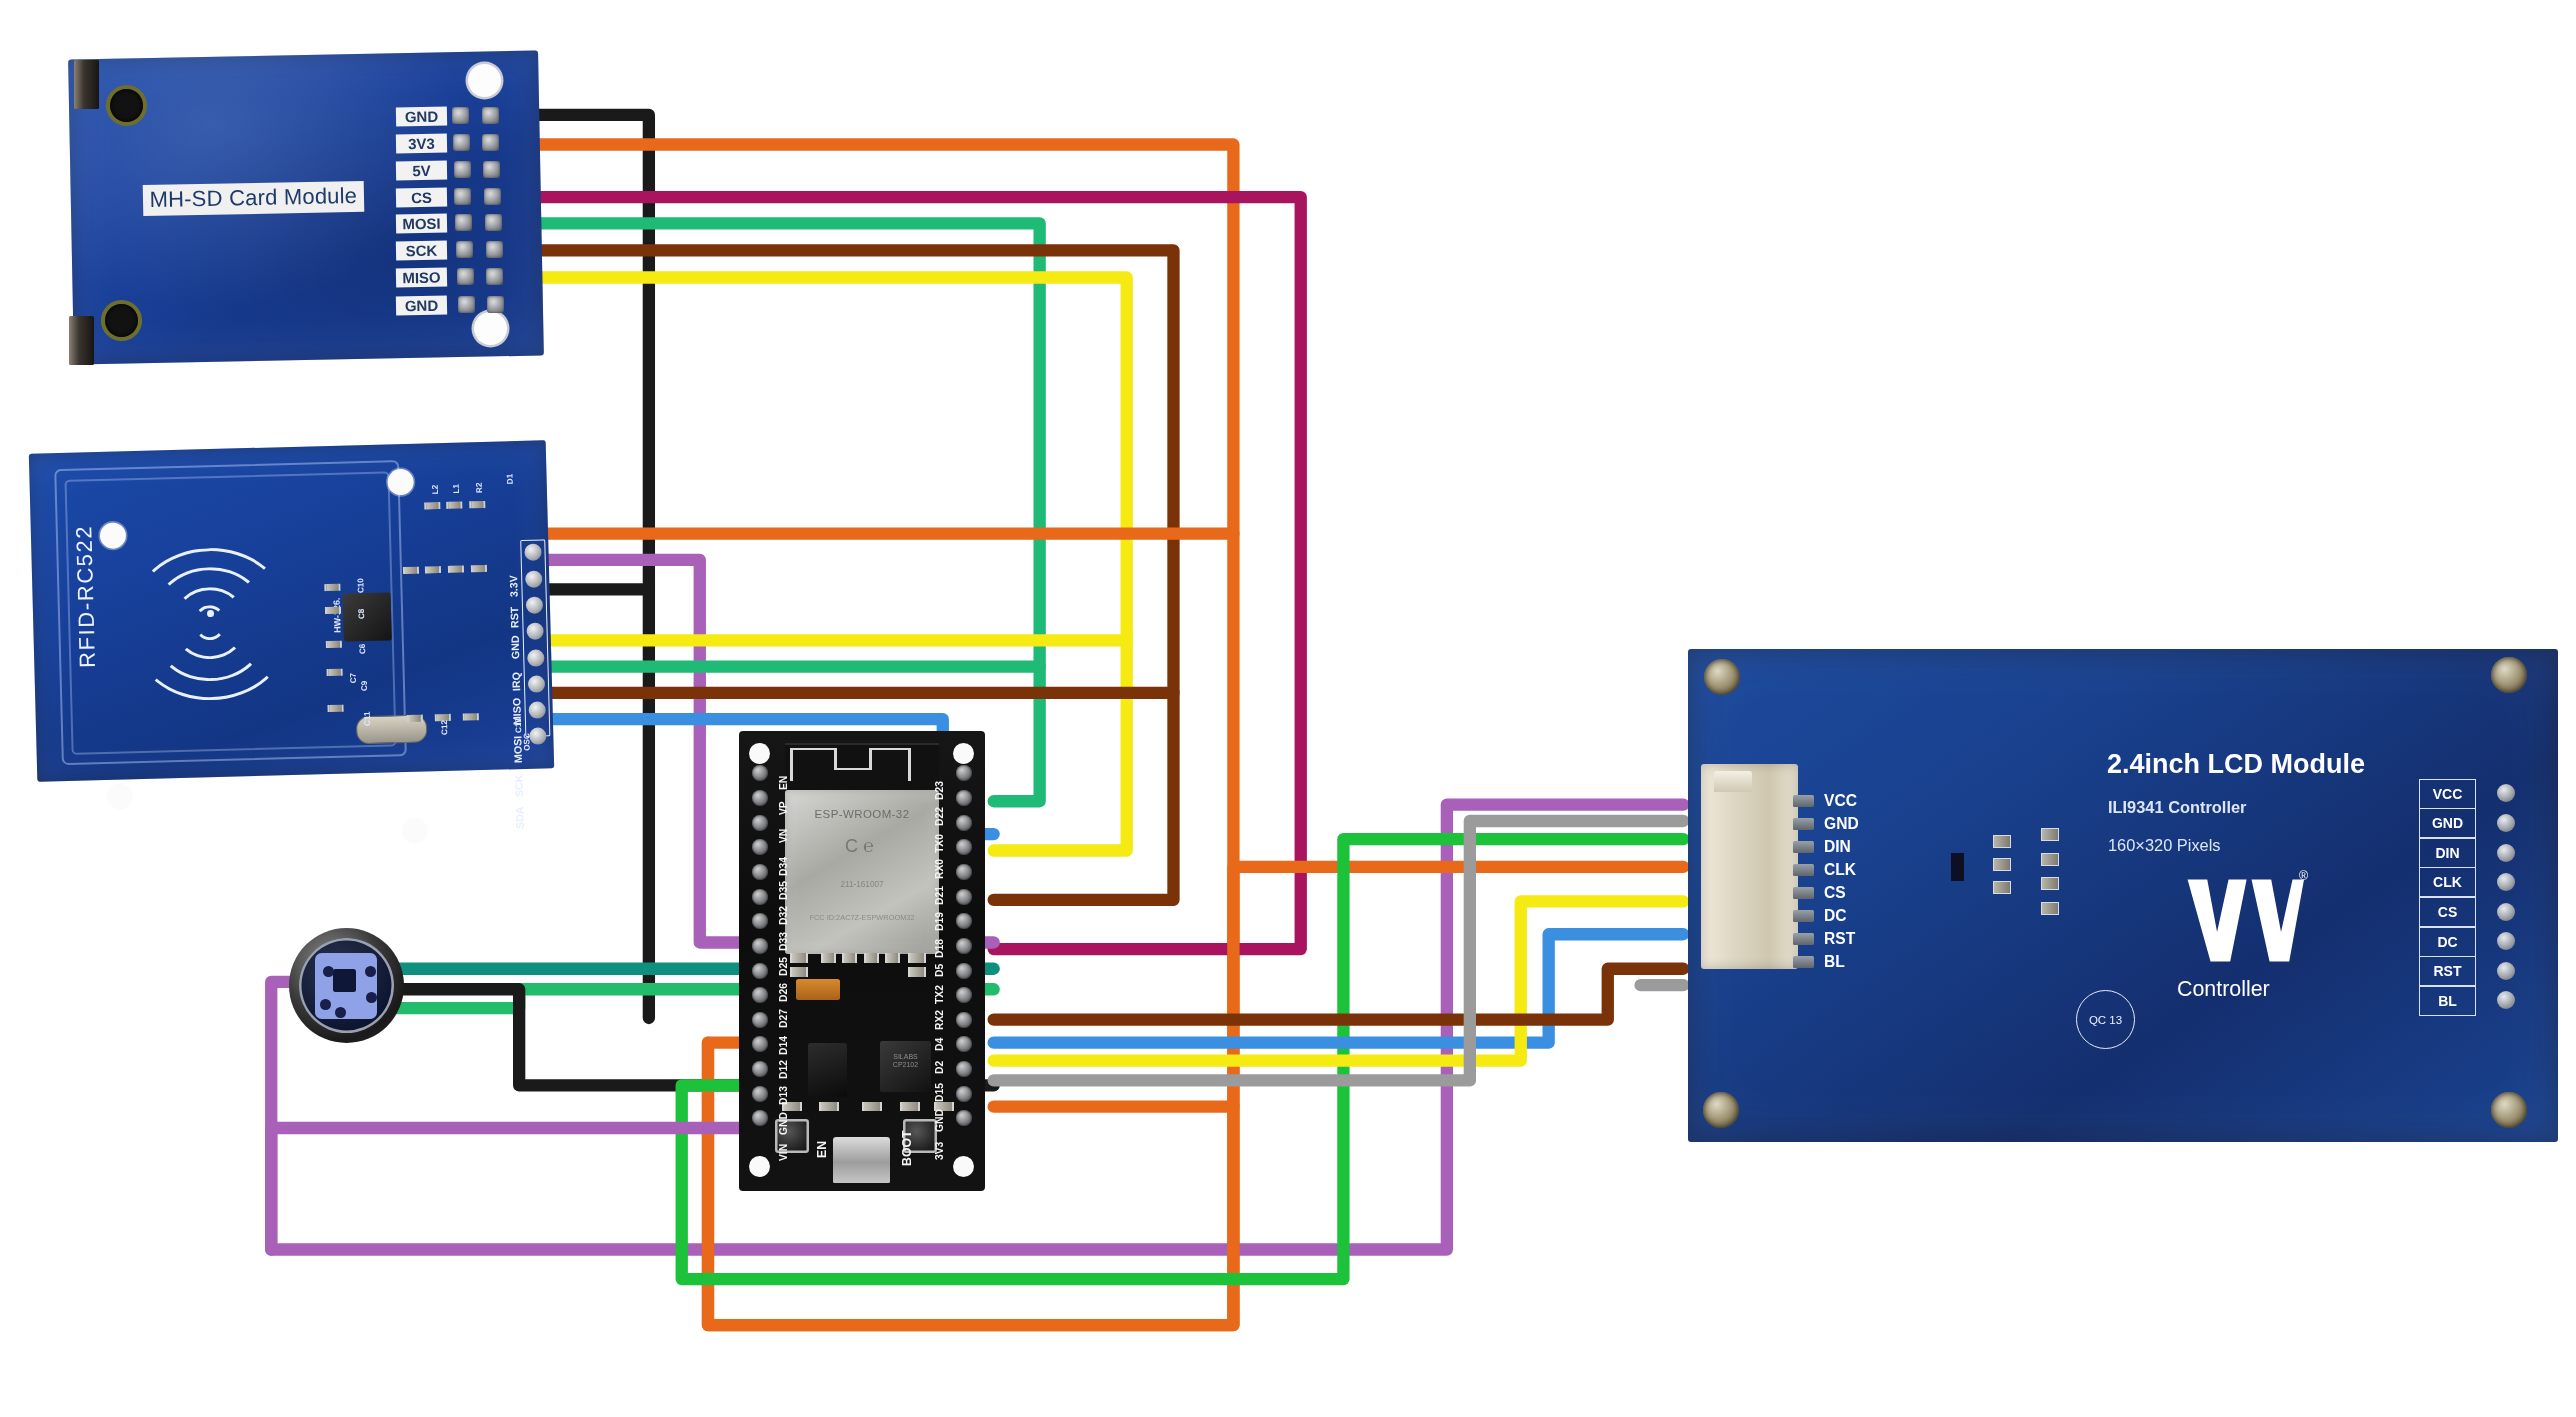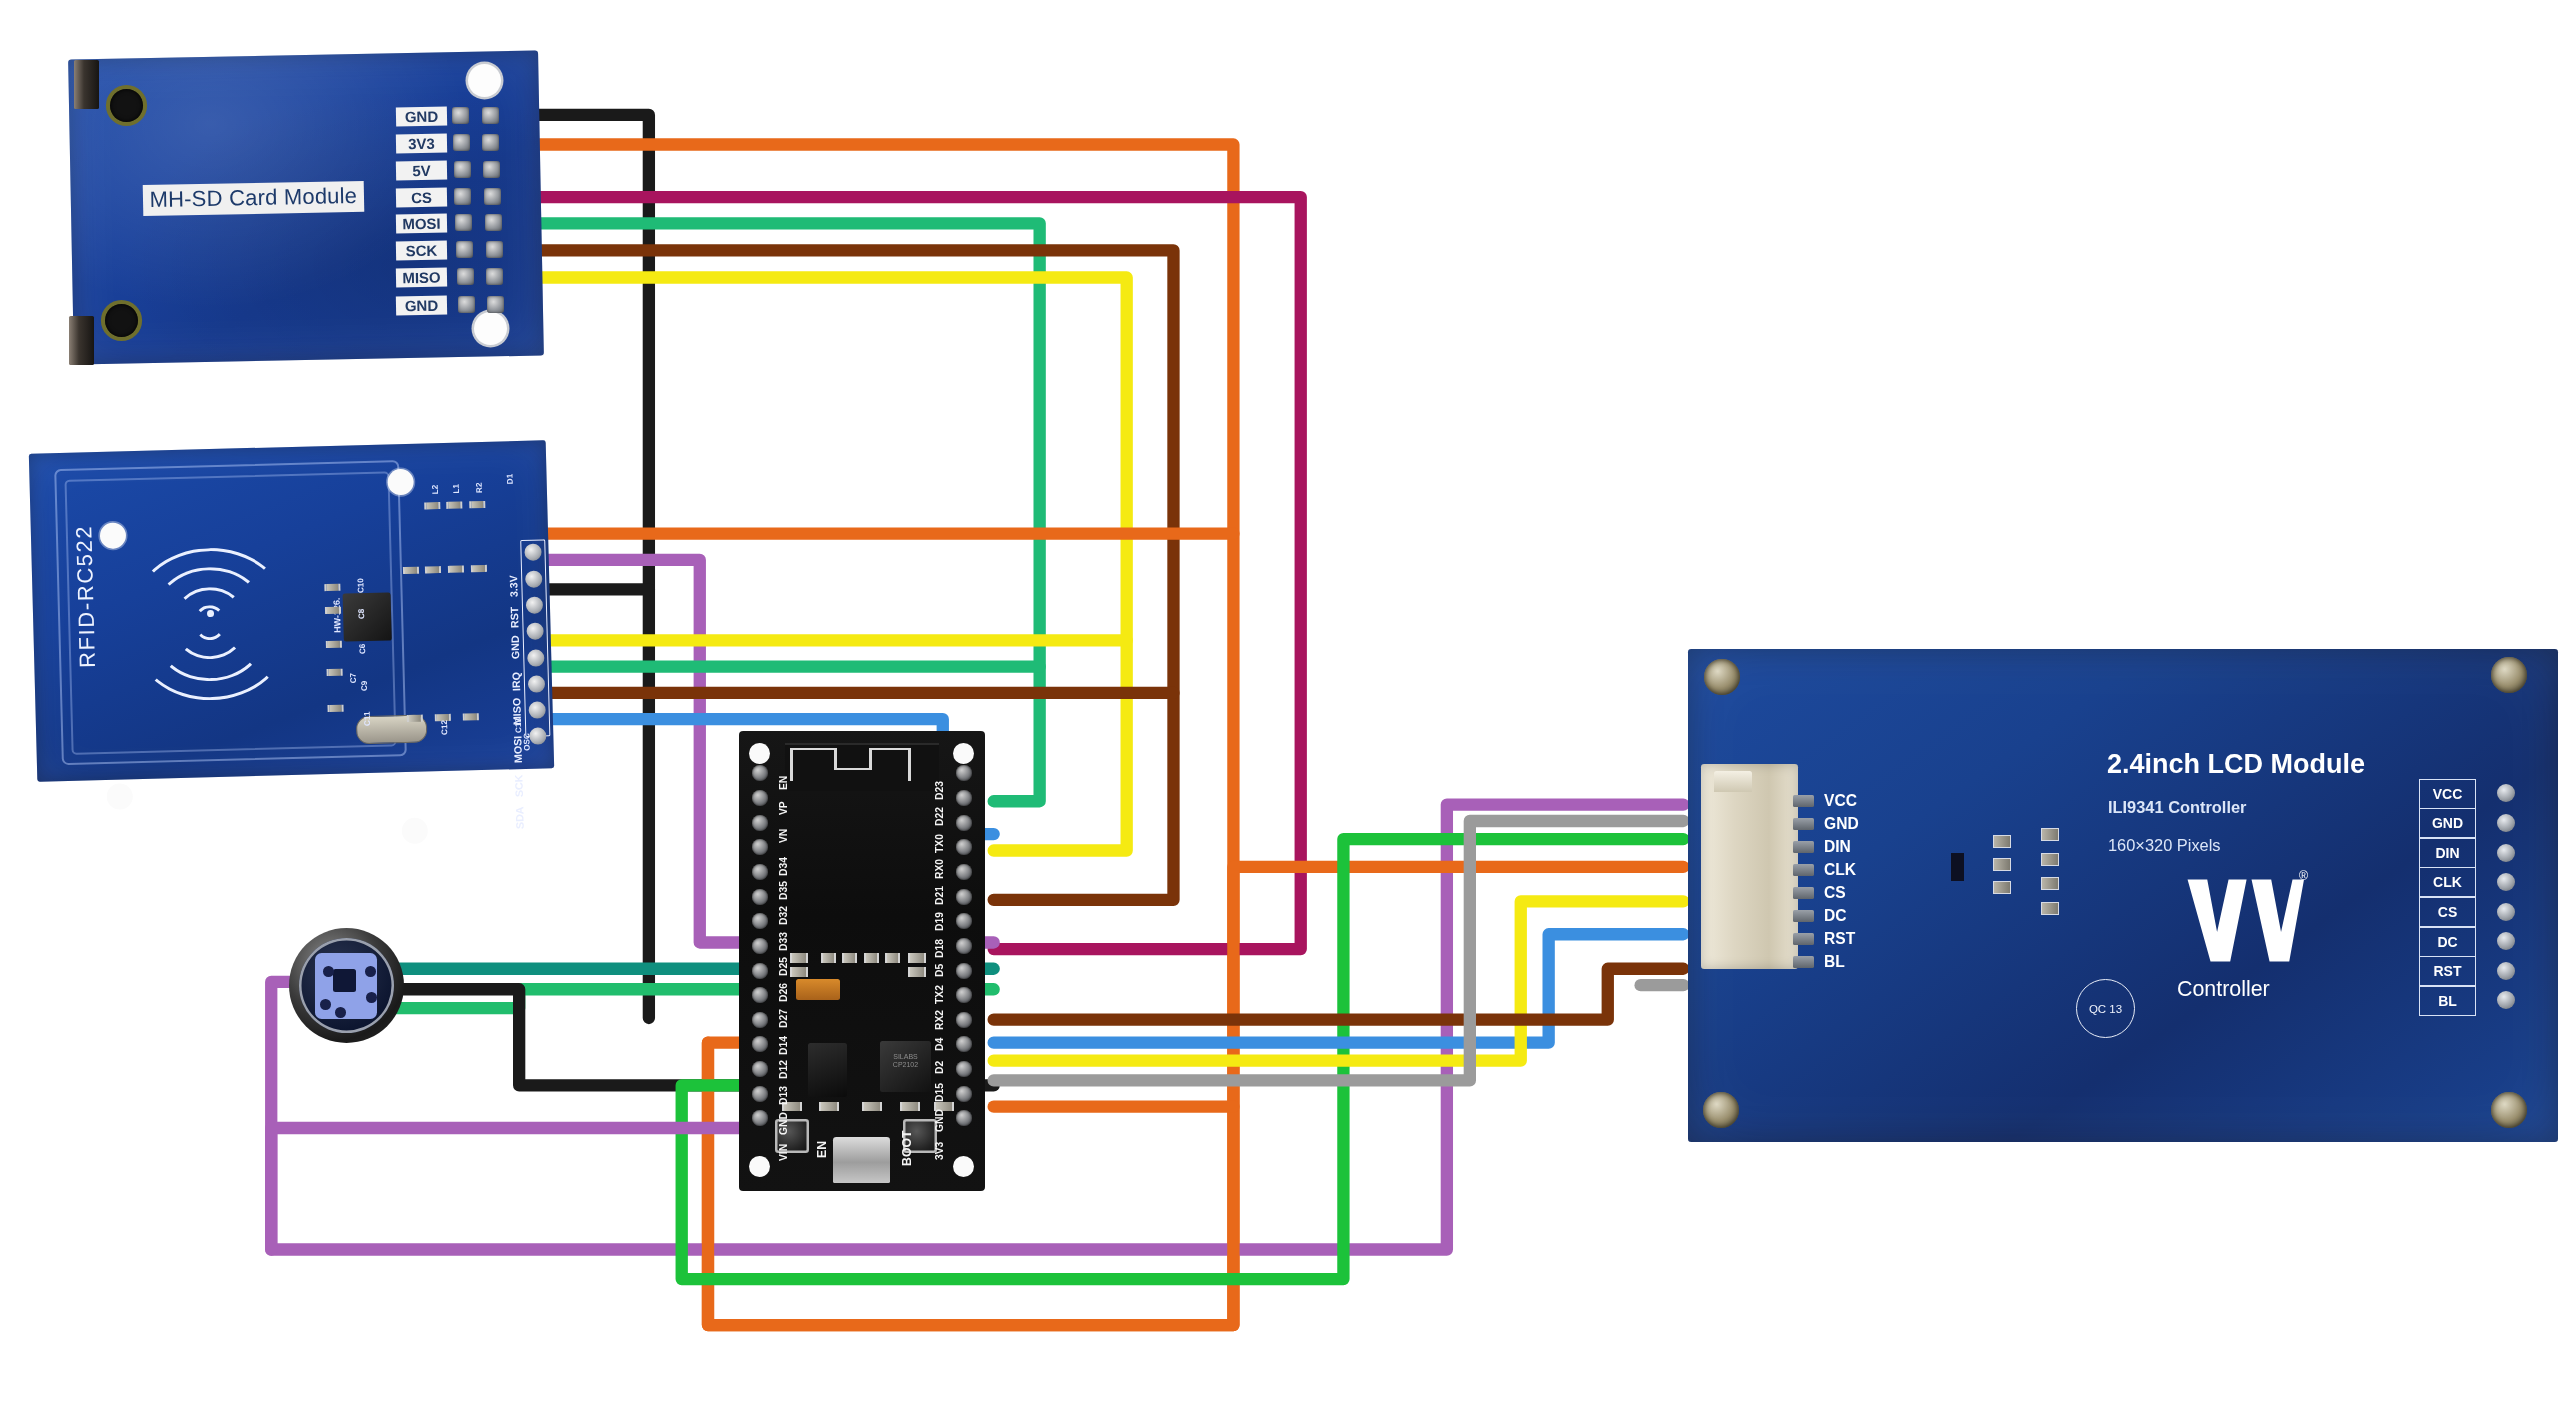--- a/index.html
+++ b/index.html
@@ -270,21 +270,21 @@
     position: absolute; right: 0; width: 57px; height: 30px;
     border: 1.6px solid #d8e2f5;
     color: #ffffff; font-size: 14px; font-weight: 700;
     display: flex; align-items: center; justify-content: center;
   }
   .lcd-rpad {
     position: absolute; width: 18px; height: 18px; border-radius: 50%;
     background: radial-gradient(circle at 38% 32%, #e8ebef, #9ba0a7 58%, #5d6268);
   }
   #lcd-qc {
-    position: absolute; left: 388px; top: 330px; width: 59px; height: 59px;
+    position: absolute; left: 388px; top: 341px; width: 59px; height: 59px;
     border-radius: 50%; border: 1.6px solid #e7ecf7;
     color: #eef2fb; font-size: 11.5px;
     display:flex; align-items:center; justify-content:center;
   }
   .lcd-smd {
     position: absolute; width: 18px; height: 13px;
     background: linear-gradient(90deg,#b9b5a9,#7d7a70);
     border: 1.6px solid #d6dae4;
   }
 
@@ -504,20 +504,26 @@
   <div class="board" id="esp32">
     <div id="esp-pcb"></div>
     <div id="esp-ant">
       <div class="esp-antbar" style="left:5px;  top:3.3px;  width:2.5px;  height:33px;"></div>
       <div class="esp-antbar" style="left:5px;  top:3.3px;  width:46px; height:2.5px;"></div>
       <div class="esp-antbar" style="left:49px; top:3.3px;  width:2.5px;  height:21.4px;"></div>
       <div class="esp-antbar" style="left:49px; top:23px; width:36px; height:2.5px;"></div>
       <div class="esp-antbar" style="left:84px;top:3.3px;  width:2.5px;  height:22px;"></div>
       <div class="esp-antbar" style="left:84px;top:3.3px;  width:41px; height:2.5px;"></div>
       <div class="esp-antbar" style="left:123px;top:3.3px;  width:2.5px;  height:33px;"></div>
+    </div>
+    <div id="esp-shield">
+      <div id="esp-shield-txt">ESP-WROOM-32</div>
+      <div style="position:absolute;top:46px;width:100%;text-align:center;color:#777773;font-size:18px;letter-spacing:5px;">C℮</div>
+      <div style="position:absolute;top:90px;width:100%;text-align:center;color:#86868l;color:#86867f;font-size:8.2px;">211-161007</div>
+      <div id="esp-shield-fcc">FCC ID:2AC7Z-ESPWROOM32</div>
     </div>
     <div class="esp-hole" style="left:10px;  top:11.5px;"></div>
     <div class="esp-hole" style="left:214px; top:11.5px;"></div>
     <div class="esp-hole" style="left:10px;  top:425px;"></div>
     <div class="esp-hole" style="left:214px; top:425px;"></div>
 
     <div id="esp-cap"></div>
     <div id="esp-reg"></div>
     <div id="esp-cp2102">SILABS CP2102</div>
     <div id="esp-usb"></div>

